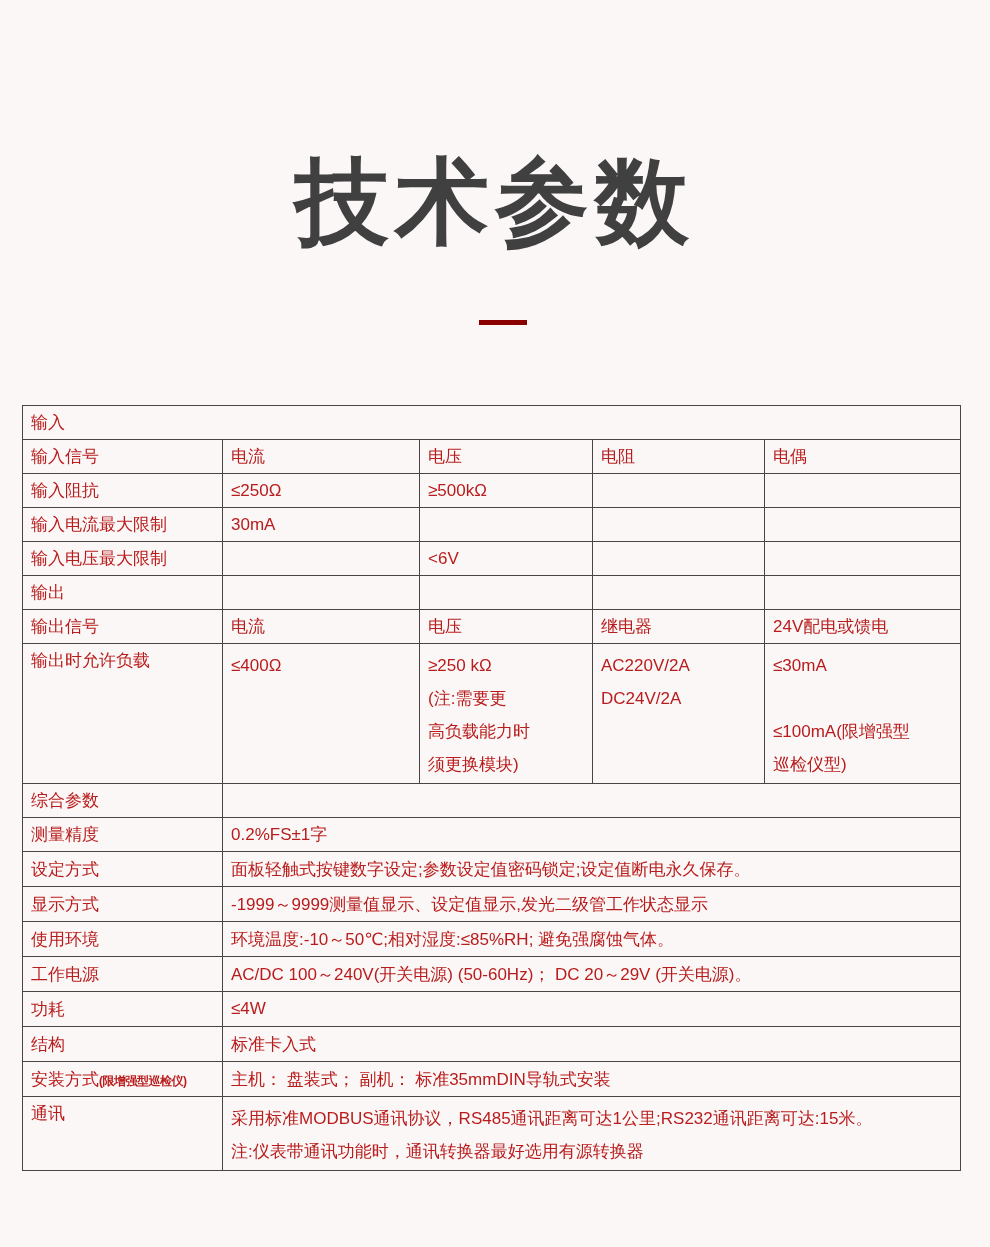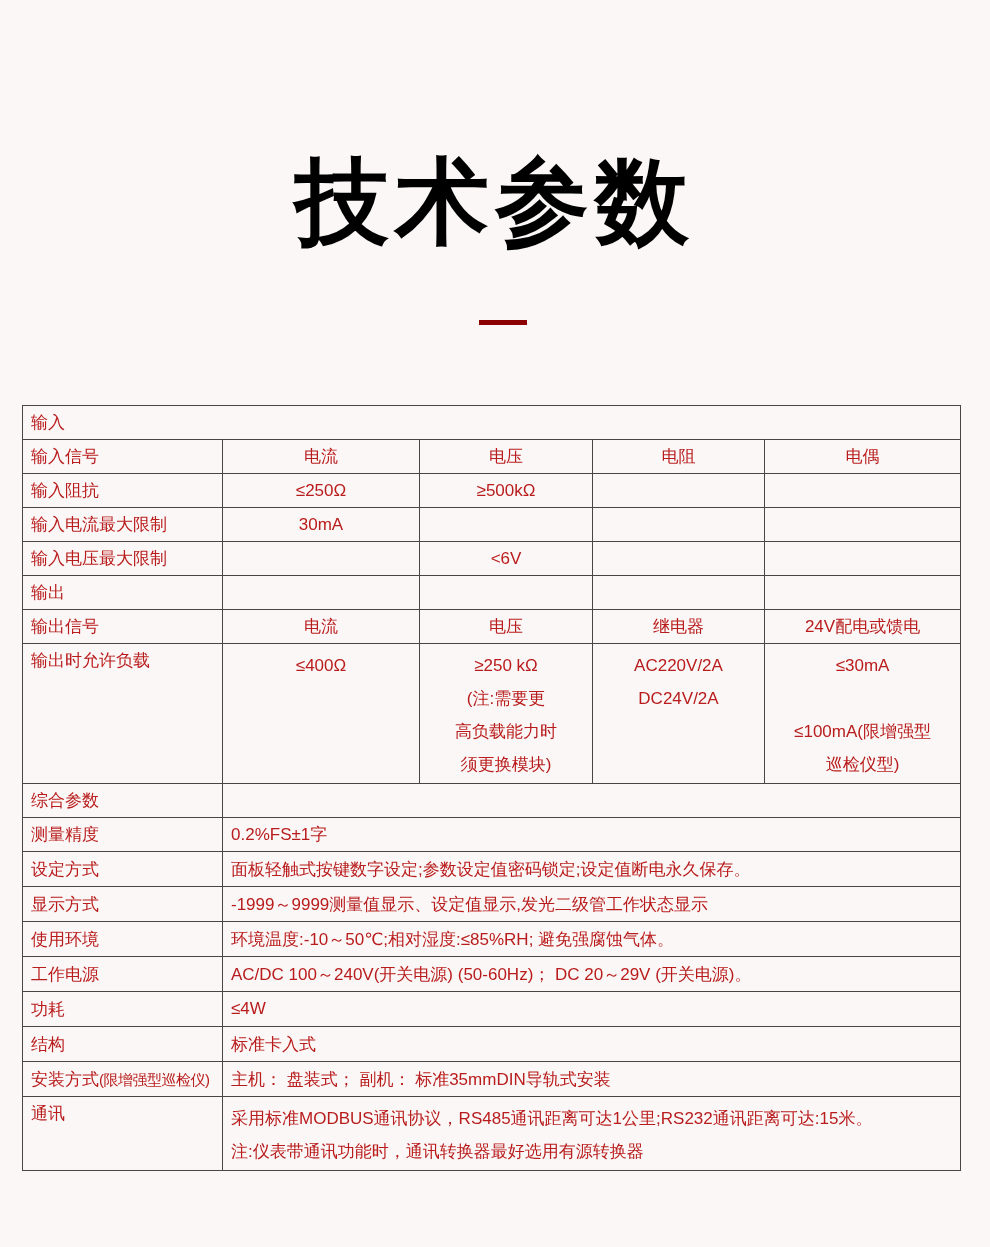--- a/index.html
+++ b/index.html
@@ -14,21 +14,21 @@
   }
   .page-title {
     position: absolute;
     top: 150px;
     left: 0;
     width: 100%;
     text-align: center;
     font-size: 94px;
     line-height: 1.1;
     font-weight: 900;
-    color: #000000;
+    color: #404040;
     letter-spacing: 6px;
   }
   .title-dash {
     position: absolute;
     top: 320px;
     left: 479px;
     width: 48px;
     height: 5px;
     background: #8b0000;
   }
@@ -44,25 +44,25 @@
   }
   table.spec-table td {
     border: 1px solid #4a4444;
     padding: 2px 8px;
     height: 34px;
     vertical-align: middle;
     overflow: hidden;
     white-space: nowrap;
   }
   table.spec-table td.left   { text-align: left; }
-  table.spec-table td.center { text-align: center; }
+  table.spec-table td.center { text-align: left; }
   table.spec-table td.top    { vertical-align: top; padding-top: 5px; }
   table.spec-table td .line  { line-height: 33px; }
   table.spec-table td.wrap   { white-space: normal; margin-top: 38px; }
-  table.spec-table td .sub   { font-size: 15px; letter-spacing: -0.5px; }
+  table.spec-table td .sub   { font-size: 12px; letter-spacing: -0.5px; font-weight: bold; }
 </style>
 </head>
 <body>
 
 <div class="page">
   <div class="page-title">技术参数</div>
   <div class="title-dash"></div>
   <table class="spec-table">
     <colgroup>
       <col style="width:200px">

